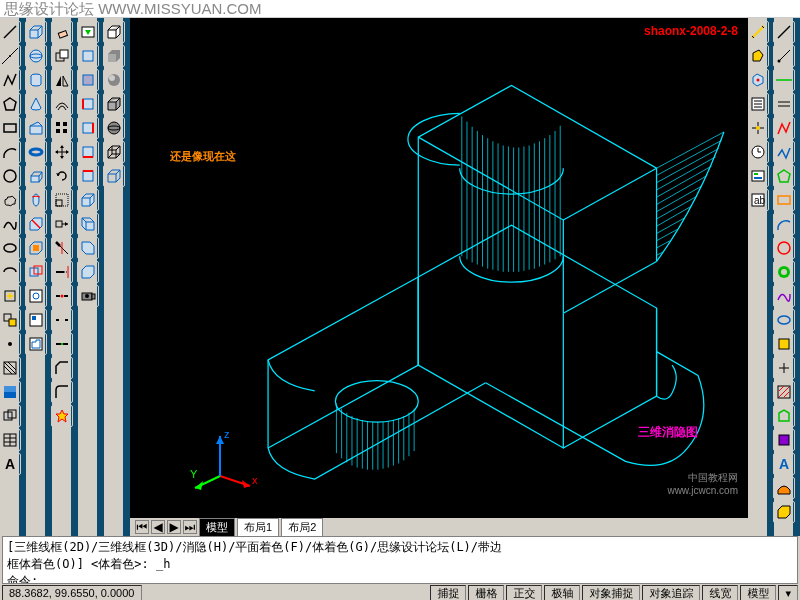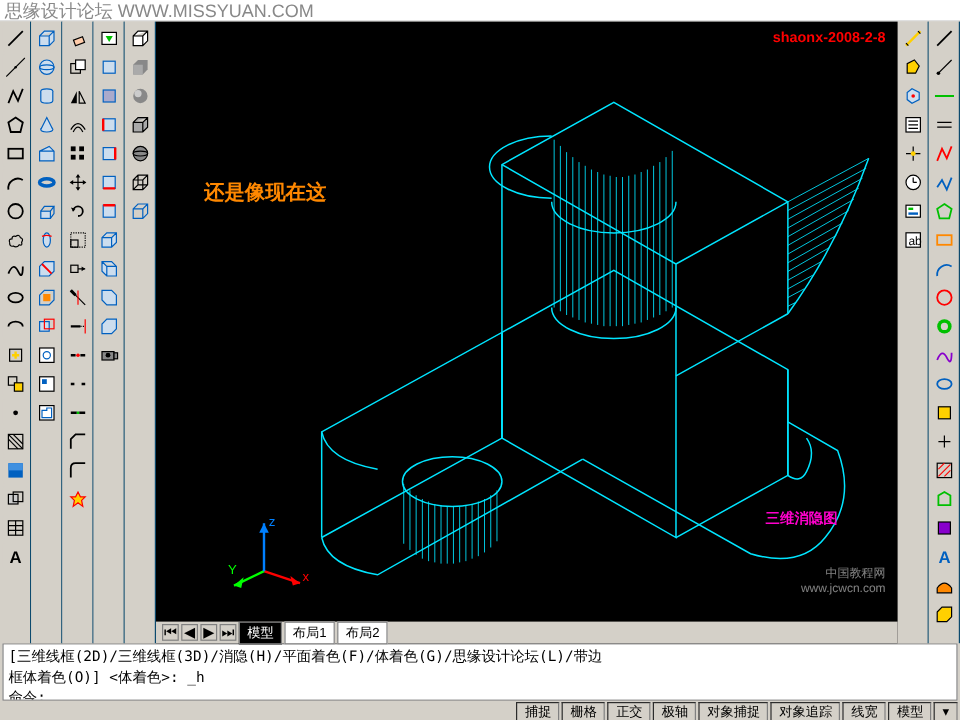--- a/index.html
+++ b/index.html
@@ -1,25 +1,25 @@
 <!DOCTYPE html>
 <html><head>
 <meta charset="utf-8">
 <style>
 * { margin: 0; padding: 0; box-sizing: border-box; }
 body { width: 800px; height: 600px; font-family: "SimSun", sans-serif; font-size: 12px; background: #d4d0c8; overflow: hidden; position: relative; }
 .titlebar { height: 18px; background: #fff; padding: 0 4px; font-size: 15px; color: #888; border-bottom: 1px solid #ccc; }
 .main { display: flex; height: 518px; }
 .toolbars-left { display: flex; background: #d4d0c8; }
-.tb-col { width: 26px; background: #d4d0c8; border-right: 1px solid #0c4a6e; display: flex; flex-direction: column; align-items: center; padding-top: 2px; }
+.tb-col { width: 26px; background: #d4d0c8; border-right: 7px solid #0c4a6e; display: flex; flex-direction: column; align-items: center; padding-top: 2px; }
 .tb-btn { width: 22px; height: 22px; margin: 1px; border: 1px solid #d4d0c8; border-radius: 2px; cursor: pointer; display: flex; align-items: center; justify-content: center; font-size: 10px; }
 .tb-btn svg { width: 16px; height: 16px; }
 .viewport { flex: 1; background: #000; position: relative; }
 .watermark-top { position: absolute; top: 6px; right: 10px; color: #ff0000; font-size: 12px; font-weight: bold; z-index: 10; }
-.annotation-left { position: absolute; top: 130px; left: 40px; color: #ff8800; font-size: 17px; font-weight: bold; line-height: 1.5; z-index: 10; }
+.annotation-left { position: absolute; top: 130px; left: 40px; color: #ff8800; font-size: 11px; font-weight: bold; line-height: 1.5; z-index: 10; }
 .annotation-right { position: absolute; bottom: 95px; right: 50px; color: #ff00cc; font-size: 12px; font-weight: bold; z-index: 10; }
 .drawing { position: absolute; top: 0; left: 0; width: 100%; height: 100%; }
 .ucs-icon { position: absolute; bottom: 40px; left: 60px; z-index: 10; }
 .watermark-br { position: absolute; bottom: 40px; right: 10px; color: #fff; font-size: 10px; text-align: right; opacity: 0.5; z-index: 10; }
 .tabs-bar { position: absolute; bottom: 0; left: 0; right: 0; height: 18px; background: #d4d0c8; display: flex; align-items: center; padding-left: 4px; }
 .tab-btn { width: 14px; height: 14px; margin: 0 1px; border: 1px solid #808080; display: flex; align-items: center; justify-content: center; cursor: pointer; background: #d4d0c8; }
 .tab { padding: 1px 6px; margin: 0 1px; border: 1px solid #808080; background: #fff; cursor: pointer; font-size: 11px; }
 .tab.active { background: #000; color: #fff; }
 .toolbars-right { display: flex; background: #d4d0c8; }
 .command-area { height: 48px; background: #fff; border: 1px solid #808080; margin: 0 2px; padding: 2px 4px; font-size: 12px; font-family: "SimSun", monospace; overflow: hidden; }
@@ -749,20 +749,21 @@
   </div>
 </div>
 
 <div class="command-area">
   <div>[三维线框(2D)/三维线框(3D)/消隐(H)/平面着色(F)/体着色(G)/思缘设计论坛(L)/带边</div>
   <div>框体着色(O)] &lt;体着色&gt;: _h</div>
   <div>命令:</div>
 </div>
 
 <div class="status-bar">
+  <div class="status-cell status-coords">88.3682, 99.6550, 0.0000</div>
   <div style="flex:1"></div>
   <div class="status-cell status-btn">捕捉</div>
   <div class="status-cell status-btn">栅格</div>
   <div class="status-cell status-btn">正交</div>
   <div class="status-cell status-btn">极轴</div>
   <div class="status-cell status-btn">对象捕捉</div>
   <div class="status-cell status-btn">对象追踪</div>
   <div class="status-cell status-btn">线宽</div>
   <div class="status-cell status-btn">模型</div>
   <div class="status-cell">▾</div>

